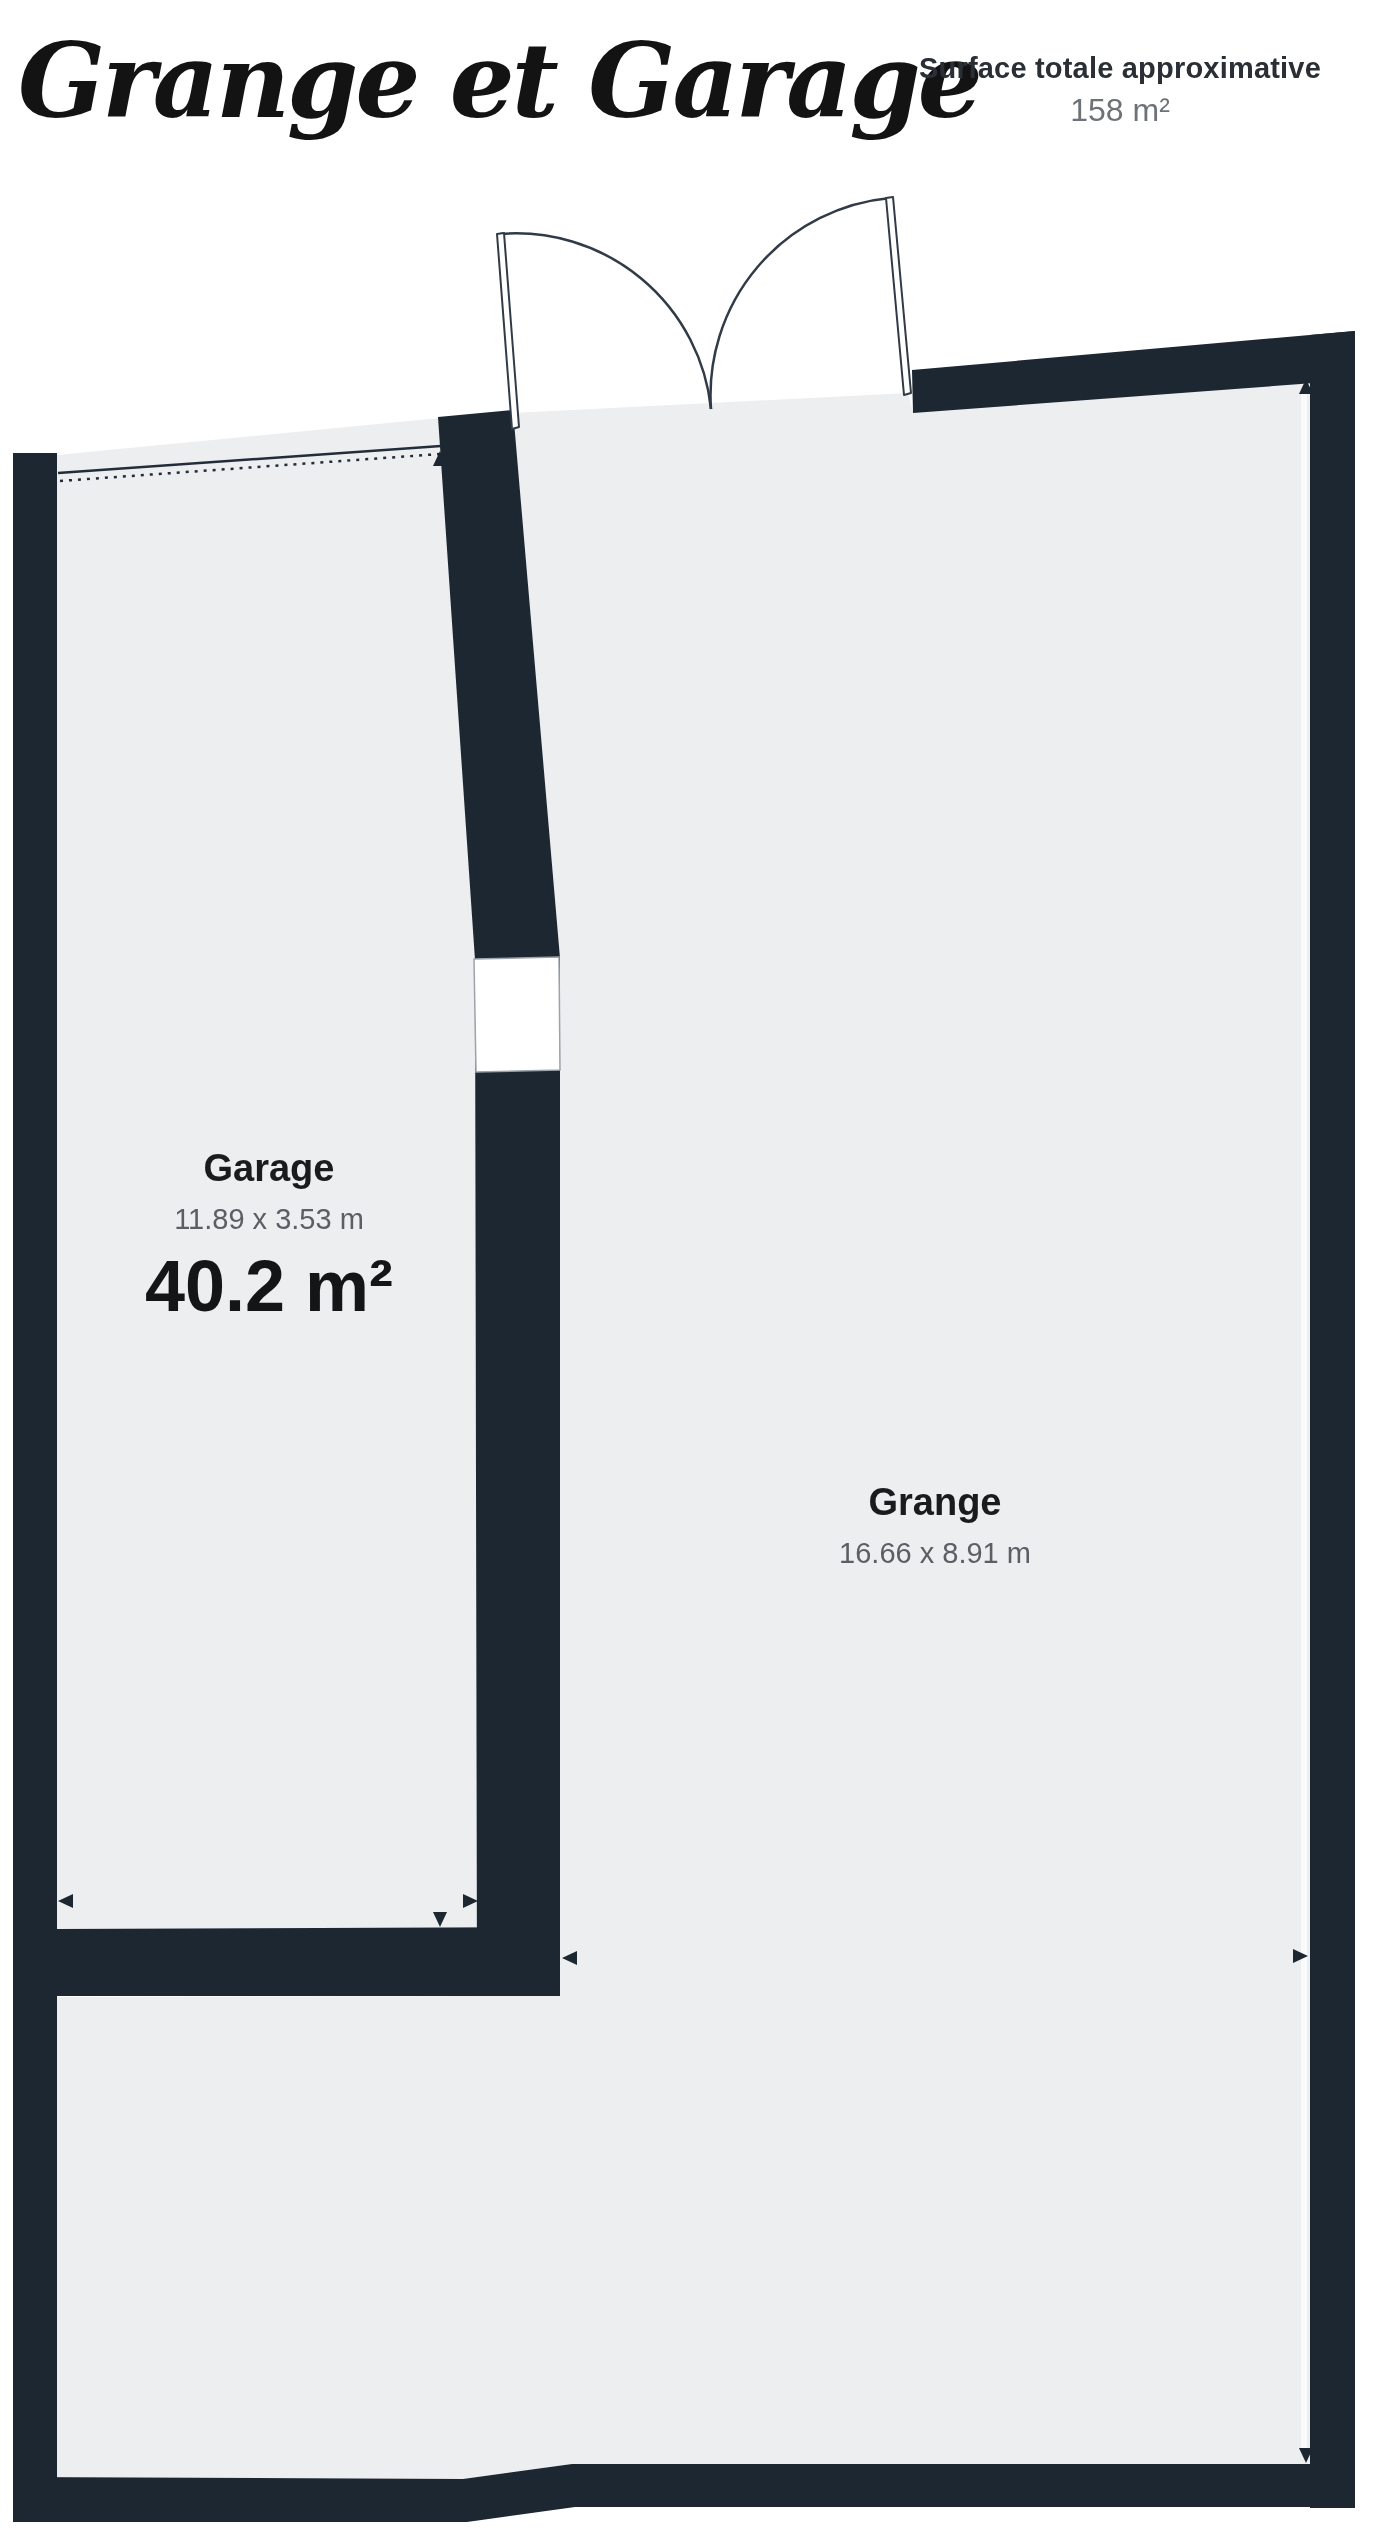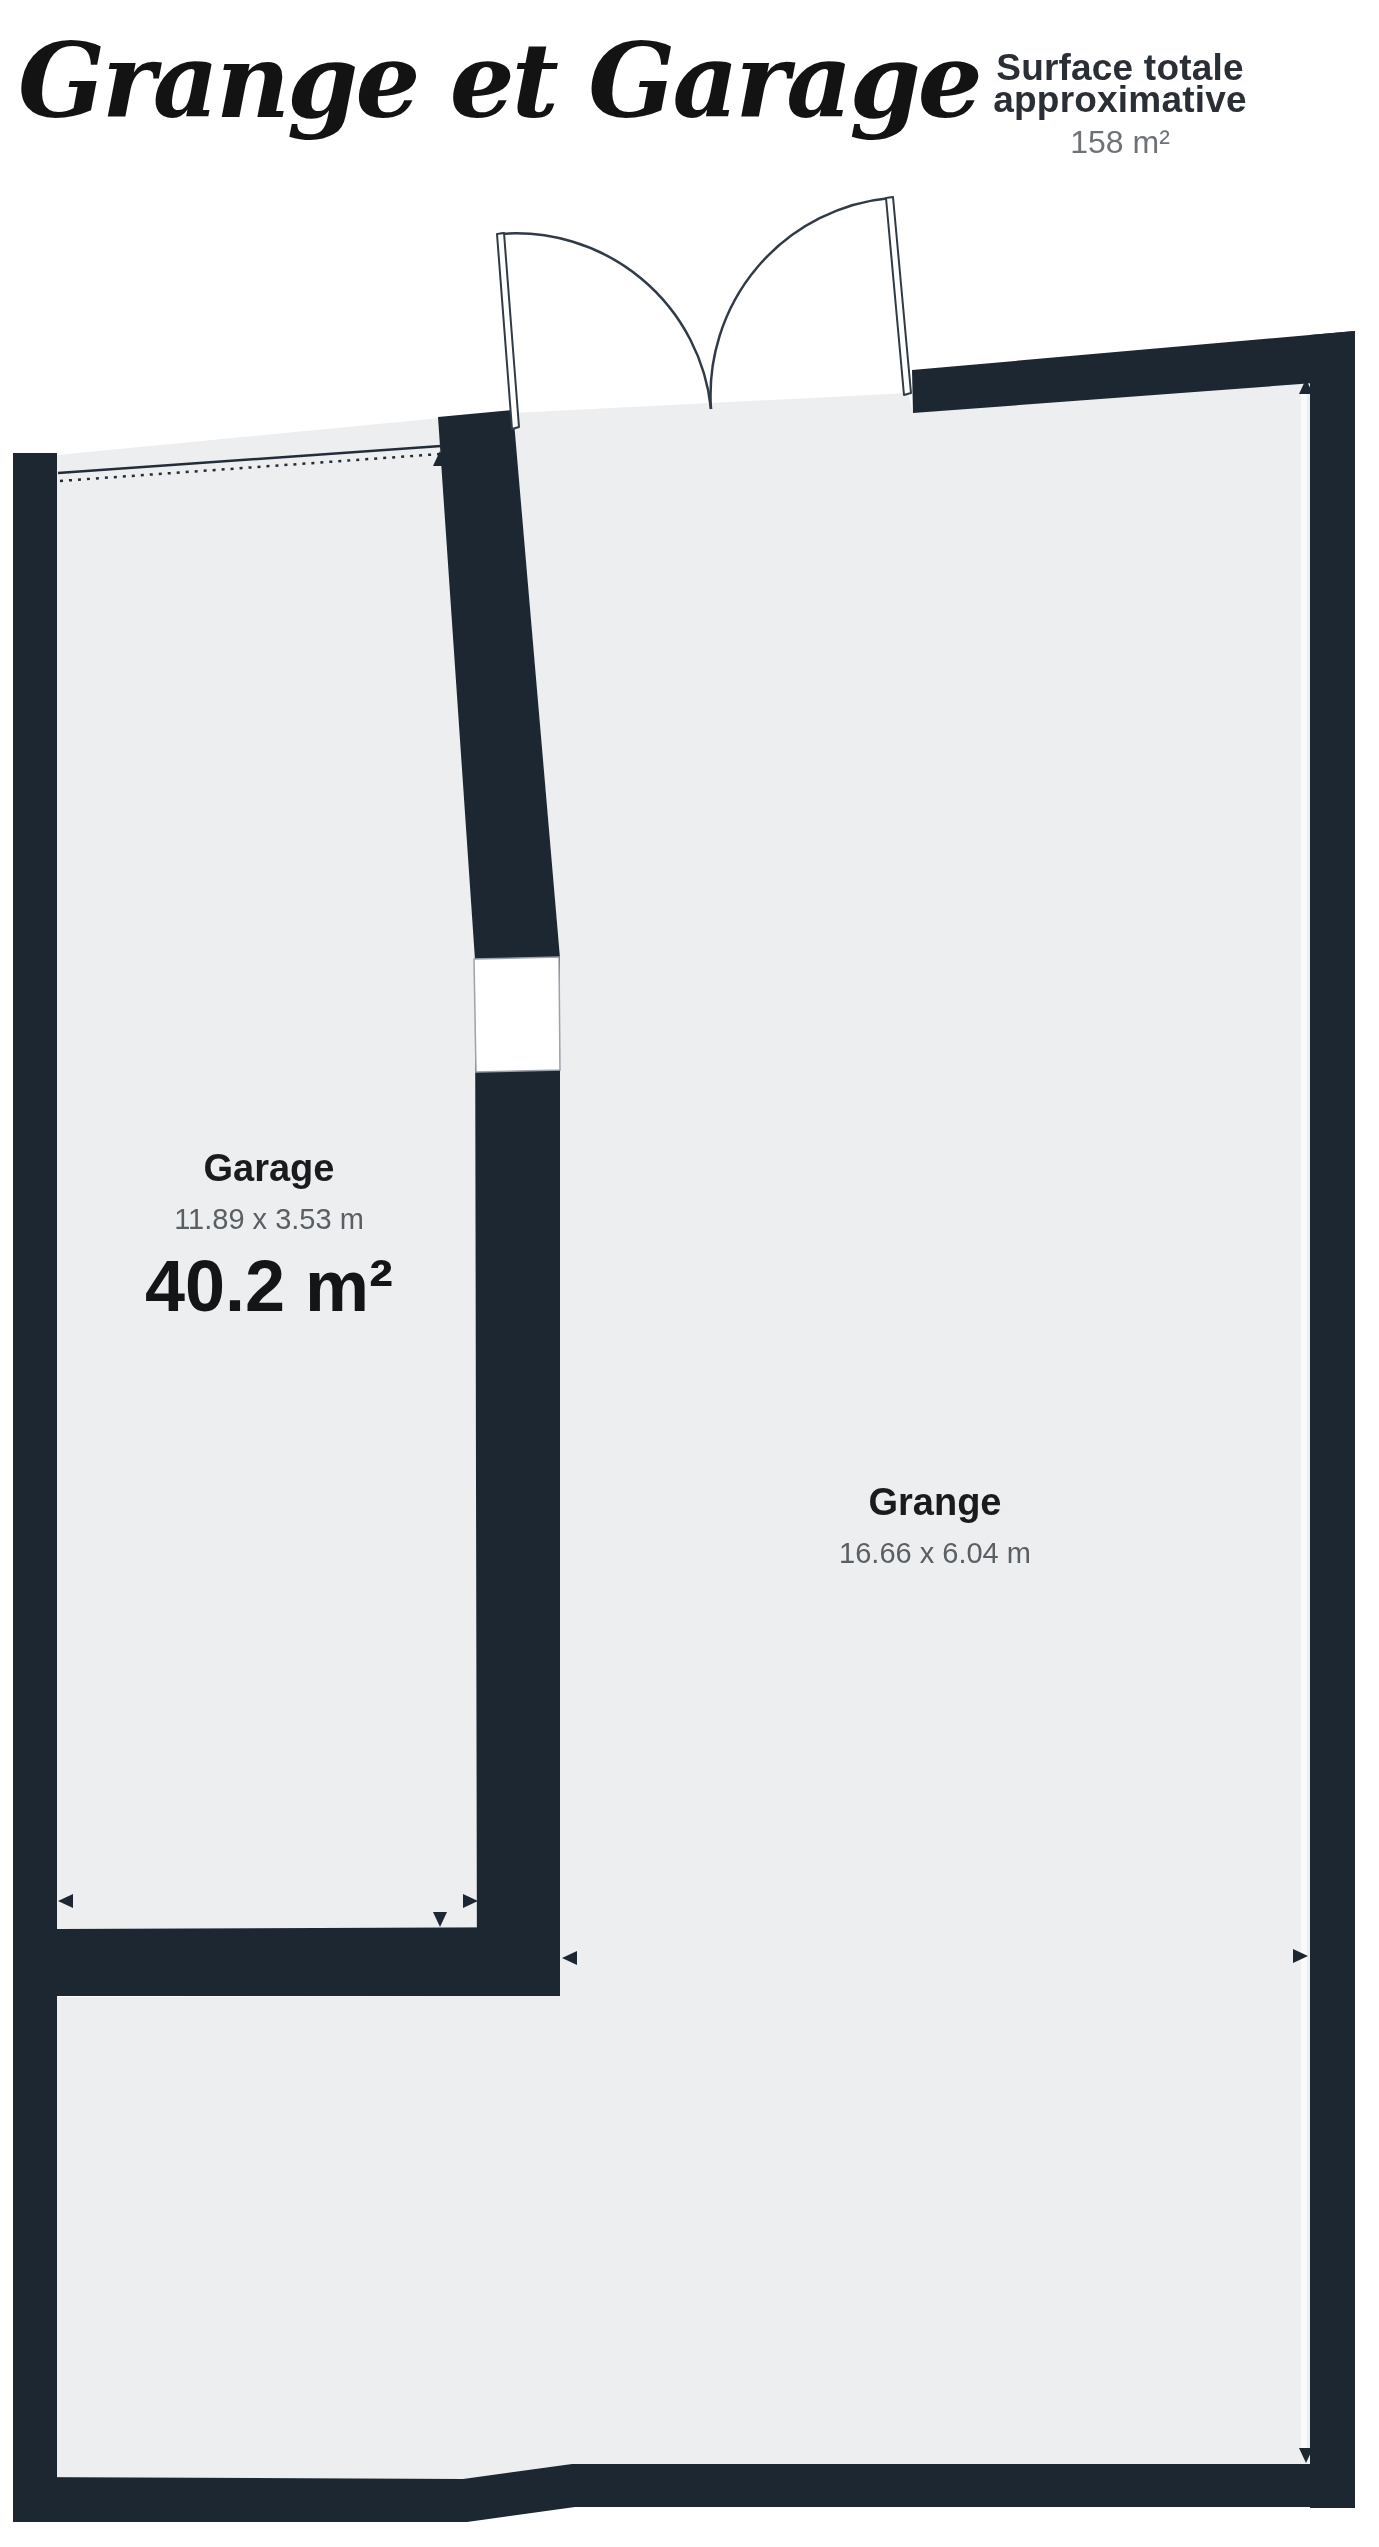--- a/index.html
+++ b/index.html
@@ -4,21 +4,21 @@
 <style>
   html,body{margin:0;padding:0;}
   body{width:1379px;height:2547px;background:#ffffff;position:relative;overflow:hidden;
        font-family:"Liberation Sans","DejaVu Sans",sans-serif;}
   .page{position:absolute;inset:0;}
   svg.plan{position:absolute;left:0;top:0;}
   .title{position:absolute;left:18px;top:-14px;width:840px;height:190px;
          font-family:"DejaVu Serif","Liberation Serif",serif;font-style:italic;font-weight:700;
          font-size:102px;letter-spacing:-3px;color:#131314;white-space:nowrap;line-height:190px;}
   .surface{position:absolute;left:870px;top:52px;width:500px;text-align:center;}
-  .surface-label{font-size:37px;font-weight:700;color:#2A2F36;letter-spacing:0.2px;line-height:32px;}
+  .surface-label{font-size:29px;font-weight:700;color:#2A2F36;letter-spacing:0.2px;line-height:32px;}
   .surface-value{font-size:32px;font-weight:400;color:#6E7277;line-height:36px;margin-top:8px;text-align:center;}
   .room-label{position:absolute;text-align:center;transform:translateX(-50%);}
   .room-name{font-size:38px;font-weight:700;color:#1A1B1D;line-height:64px;}
   .room-dims{font-size:29px;font-weight:400;color:#5A5F64;line-height:34px;margin-top:2px;}
   .room-area{font-size:72px;font-weight:700;color:#141517;line-height:68px;margin-top:16px;}
 </style>
 </head>
 <body>
 
 <div class="page">
@@ -65,16 +65,16 @@
   </div>
 
   <div class="room-label" style="left:269px;top:1136px;">
     <div class="room-name">Garage</div>
     <div class="room-dims">11.89 x 3.53 m</div>
     <div class="room-area">40.2 m²</div>
   </div>
 
   <div class="room-label" style="left:935px;top:1470px;">
     <div class="room-name">Grange</div>
-    <div class="room-dims">16.66 x 6.04 m</div>
+    <div class="room-dims">16.66 x 8.91 m</div>
   </div>
 
 </div>
 
 </body></html>

